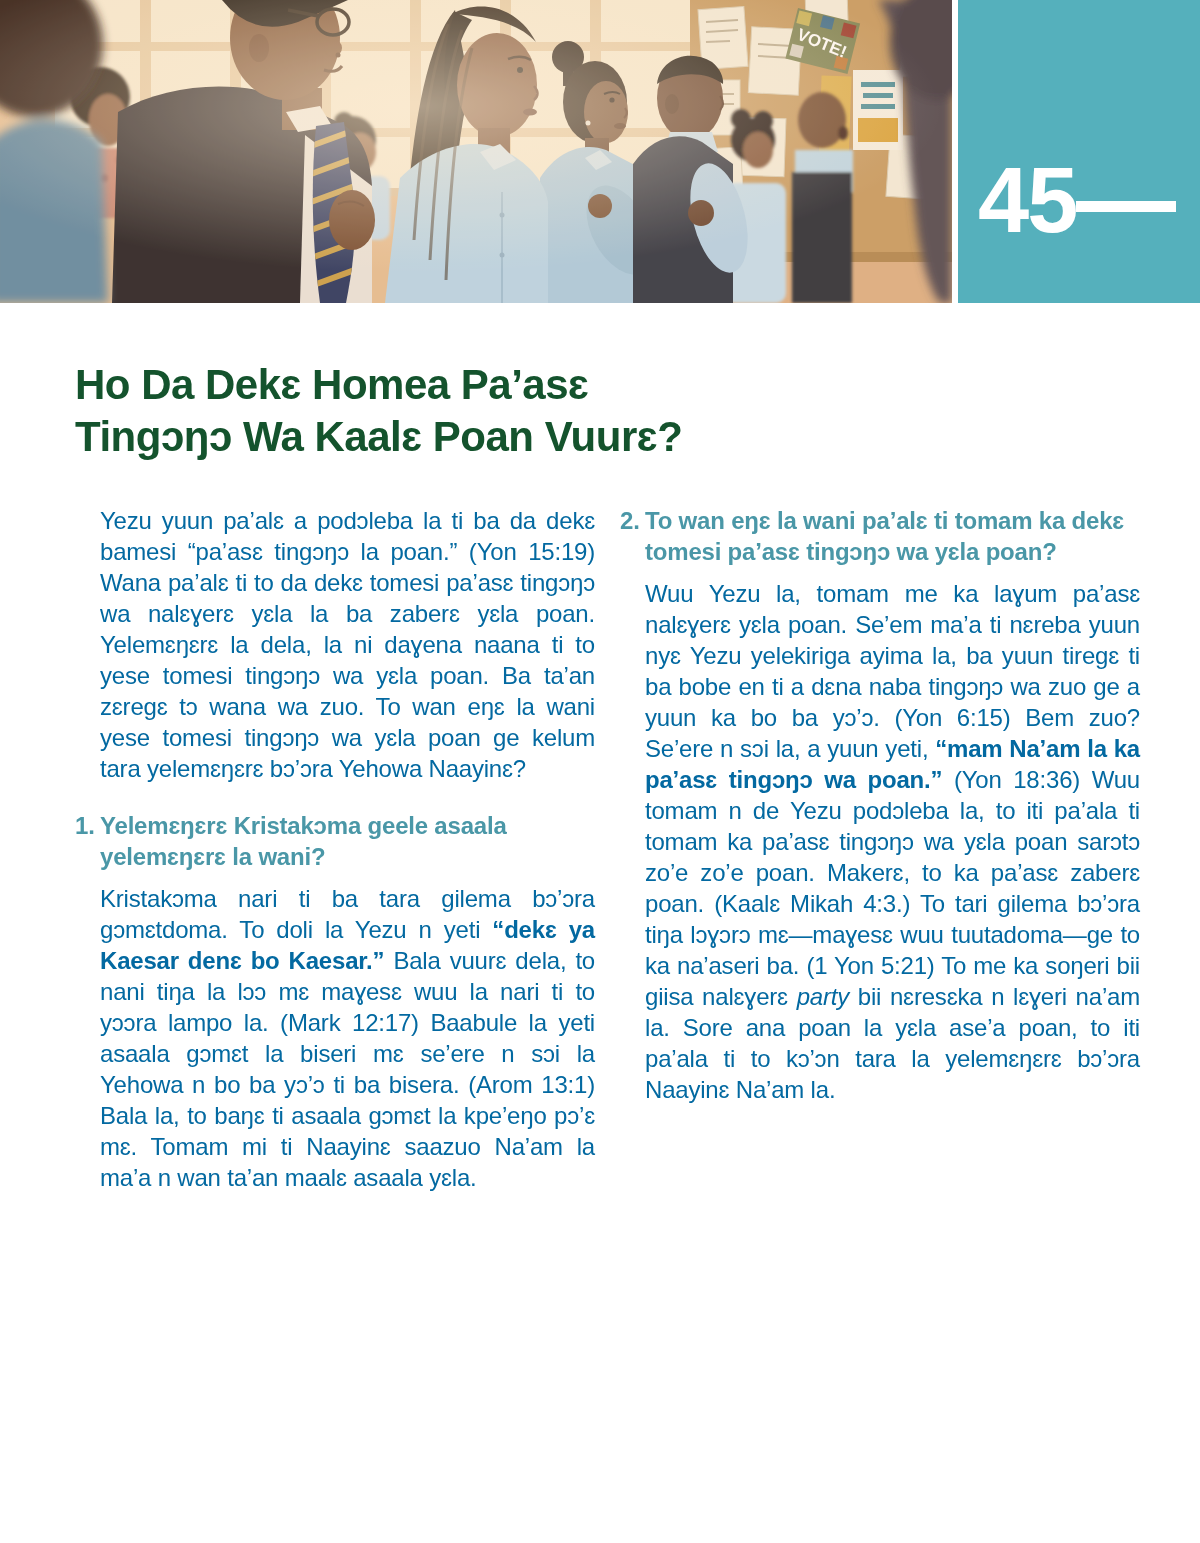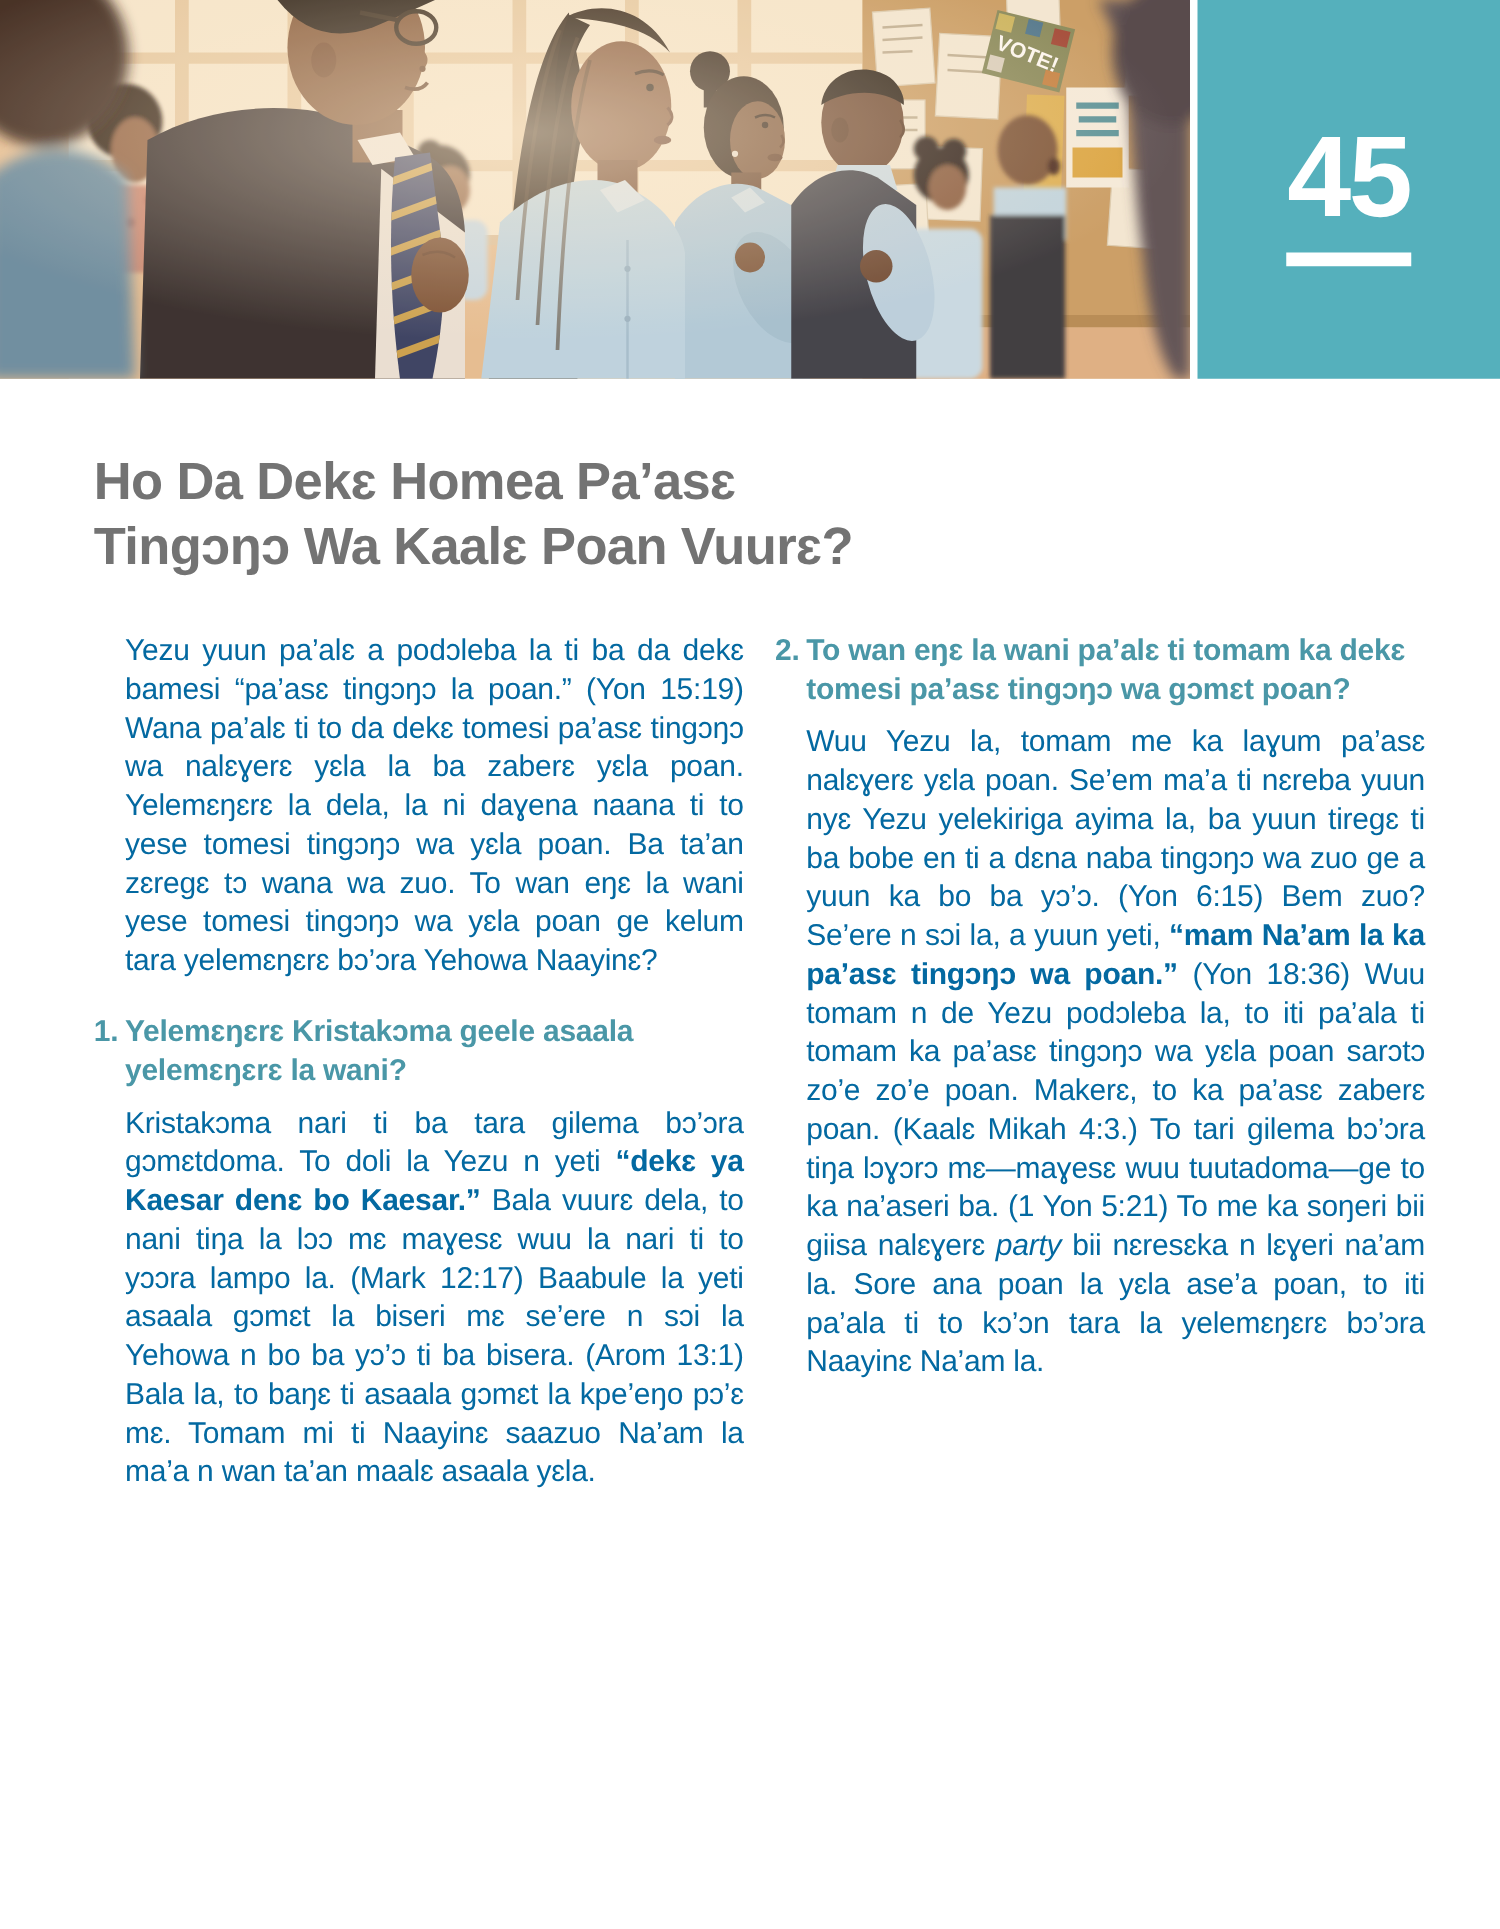--- a/index.html
+++ b/index.html
@@ -6,30 +6,30 @@
   .page {
     position:relative; width:1200px; height:1543px; background:#ffffff;
     font-family:"Liberation Sans","DejaVu Sans",sans-serif; color:#202020;
     overflow:hidden;
   }
   .header { display:flex; height:303px; }
   .photo { width:952px; height:303px; overflow:hidden; }
   .photo svg { display:block; width:100%; height:100%; }
   .header-gap { width:6px; background:#ffffff; }
   .chapter-box {
-    flex:1; background:#55b0bc; display:flex; flex-direction:column;
-    align-items:center; padding-top:96px;
+    flex:1; background:#55b0bc; display:flex; flex-direction:row;
+    align-items:center; padding-top:96px;padding-left:20px;
   }
   .chapter-num {
     color:#ffffff; font-weight:bold; font-size:92px; line-height:1; letter-spacing:-2px;
   }
   .chapter-underline { width:100px; height:11px; background:#ffffff; margin-top:14px; }
   main { padding:0 60px 0 75px; }
   h1.title {
-    margin:56px 0 0 0; font-weight:bold; color:#737373;
+    margin:56px 0 0 0; font-weight:bold; color:#14532d;
     font-size:42px; line-height:52px; letter-spacing:-0.5px;
   }
   .columns { display:flex; gap:25px; margin-top:42px; }
   .col { width:520px; }
   .body-text {
     font-size:24px; line-height:31px; letter-spacing:-0.2px;
     text-align:justify; margin:0; color:#0369a1;
   }
   .intro { margin-left:25px; margin-bottom:26px; }
   .q-head {
@@ -277,21 +277,21 @@
             <h2 class="q-title">Yelemɛŋɛrɛ Kristakɔma geele asaala yelemɛŋɛrɛ la wani?</h2>
           </div>
           <p class="body-text q-para"><span>Kristakɔma nari ti ba tara gilema bɔ’ɔra gɔmɛtdoma. To doli la Yezu n yeti </span><b>“dekɛ ya Kaesar denɛ bo Kaesar.”</b><span> Bala vuurɛ dela, to nani tiŋa la lɔɔ mɛ maɣesɛ wuu la nari ti to yɔɔra lampo la. (Mark 12:17) Baabule la yeti asaala gɔmɛt la biseri mɛ se’ere n sɔi la Yehowa n bo ba yɔ’ɔ ti ba bisera. (Arom 13:1) Bala la, to baŋɛ ti asaala gɔmɛt la kpe’eŋo pɔ’ɛ mɛ. Tomam mi ti Naayinɛ saazuo Na’am la ma’a n wan ta’an maalɛ asaala yɛla.</span></p>
         </section>
       </div>
 
       <div class="col">
         <section>
           <div class="q-head">
             <span class="q-num">2.</span>
-            <h2 class="q-title">To wan eŋɛ la wani pa’alɛ ti tomam ka dekɛ tomesi pa’asɛ tingɔŋɔ wa gɔmɛt poan?</h2>
+            <h2 class="q-title">To wan eŋɛ la wani pa’alɛ ti tomam ka dekɛ tomesi pa’asɛ tingɔŋɔ wa yɛla poan?</h2>
           </div>
           <p class="body-text q-para"><span>Wuu Yezu la, tomam me ka laɣum pa’asɛ nalɛɣerɛ yɛla poan. Se’em ma’a ti nɛreba yuun nyɛ Yezu yelekiriga ayima la, ba yuun tiregɛ ti ba bobe en ti a dɛna naba tingɔŋɔ wa zuo ge a yuun ka bo ba yɔ’ɔ. (Yon 6:15) Bem zuo? Se’ere n sɔi la, a yuun yeti, </span><b>“mam Na’am la ka pa’asɛ tingɔŋɔ wa poan.”</b><span> (Yon 18:36) Wuu tomam n de Yezu podɔleba la, to iti pa’ala ti tomam ka pa’asɛ tingɔŋɔ wa yɛla poan sarɔtɔ zo’e zo’e poan. Makerɛ, to ka pa’asɛ zaberɛ poan. (Kaalɛ Mikah 4:3.) To tari gilema bɔ’ɔra tiŋa lɔɣɔrɔ mɛ—maɣesɛ wuu tuutadoma—ge to ka na’aseri ba. (1 Yon 5:21) To me ka soŋeri bii giisa nalɛɣerɛ </span><i>party</i><span> bii nɛresɛka n lɛɣeri na’am la. Sore ana poan la yɛla ase’a poan, to iti pa’ala ti to kɔ’ɔn tara la yelemɛŋɛrɛ bɔ’ɔra Naayinɛ Na’am la.</span></p>
         </section>
       </div>
     </div>
   </main>
 
 </div>
 
 </body></html>

